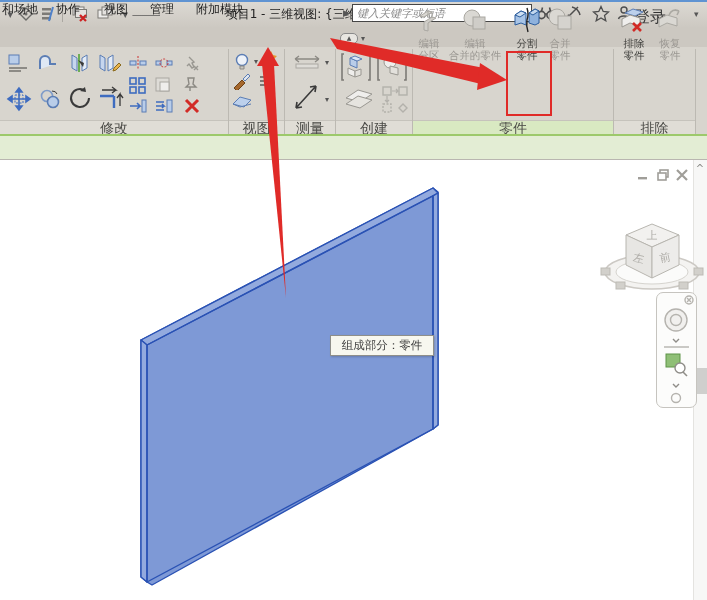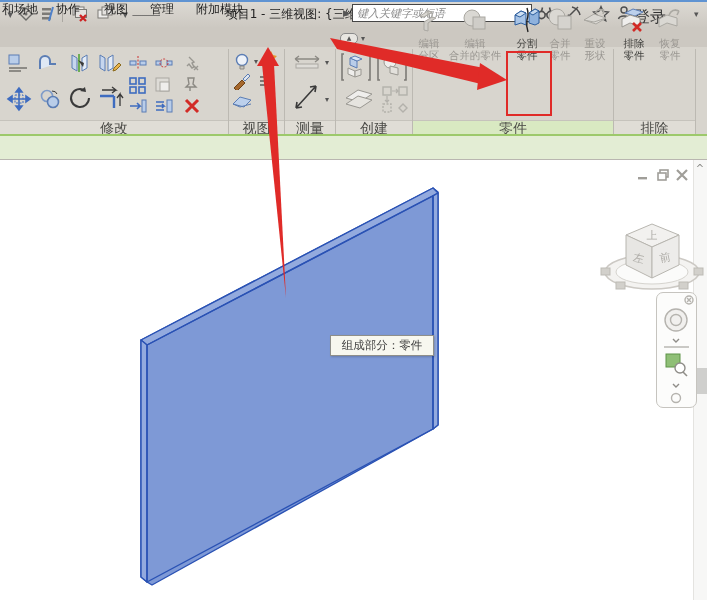--- a/index.html
+++ b/index.html
@@ -376,31 +376,20 @@
   <div class="abs divide-box"></div>
   <div class="abs bigbtn dis" style="left:545px;width:30px;">
     <span class="ic">
       <svg width="28" height="28" viewBox="0 0 28 28">
           <circle cx="11" cy="11" r="8" fill="#dad8d3" stroke="#aaa8a2"></circle>
           <rect x="12" y="10" width="13" height="13" fill="#d5d3ce" stroke="#aaa8a2"></rect>
         </svg>
     </span>
     <span class="l">合并</span>
     <span class="l">零件</span>
-  </div>
-  <div class="abs bigbtn dis" style="left:580px;width:30px;">
-    <span class="ic">
-      <svg width="30" height="28" viewBox="0 0 30 28">
-          <path d="M4 14 l10 -6 l12 4 l-10 6 z" fill="#dad8d3" stroke="#aaa8a2"></path>
-          <path d="M4 14 l10 2 l12 -4" fill="none" stroke="#aaa8a2"></path>
-          <path d="M24 4 q-6 -2 -9 3 m9 -3 l-4 0 m4 0 l-1 4" fill="none" stroke="#aaa8a2" stroke-width="1.4"></path>
-        </svg>
-    </span>
-    <span class="l">重设</span>
-    <span class="l">形状</span>
   </div>
 
   <div class="abs bigbtn" style="left:617px;width:34px;">
     <span class="ic">
       <svg width="30" height="30" viewBox="0 0 30 30">
           <path d="M6 8 l8 -4 l10 3 l-8 4 z" fill="#bcd0ec" stroke="#5b7db4"></path>
           <path d="M3 14 l8 -4 l10 3 v8 l-10 -3 l-8 4 z" fill="#efeeec" stroke="#9a9892"></path>
           <path d="M14 18 l8 8 m0 -8 l-8 8" stroke="#d22b26" stroke-width="2.6"></path>
         </svg>
     </span>

